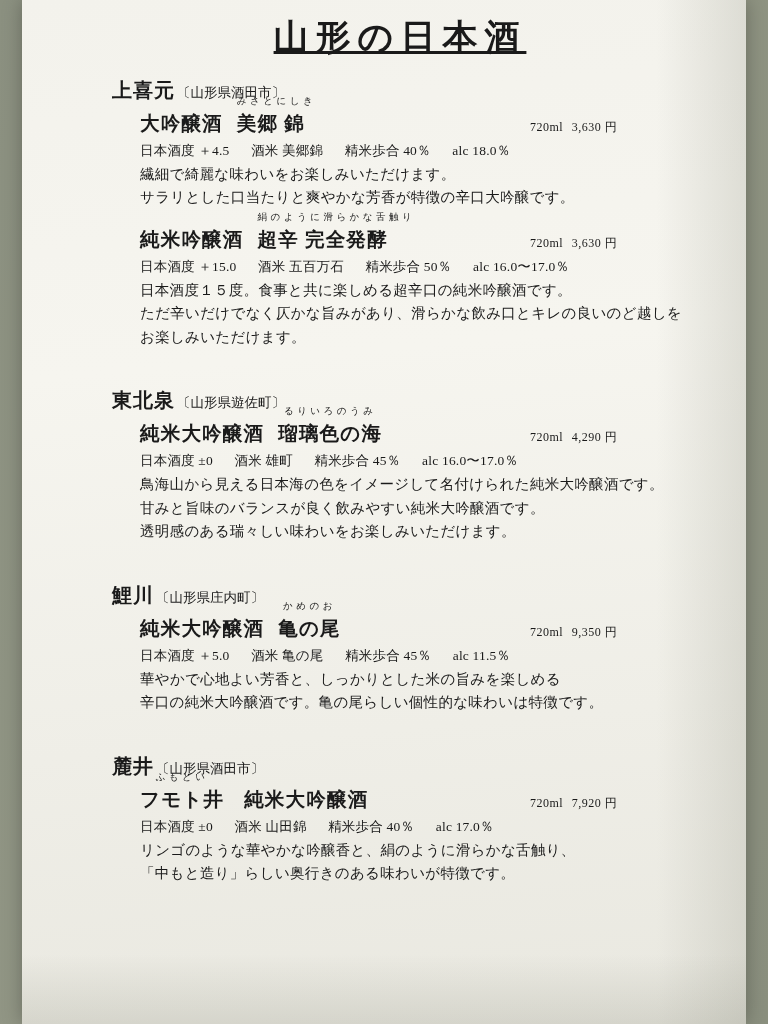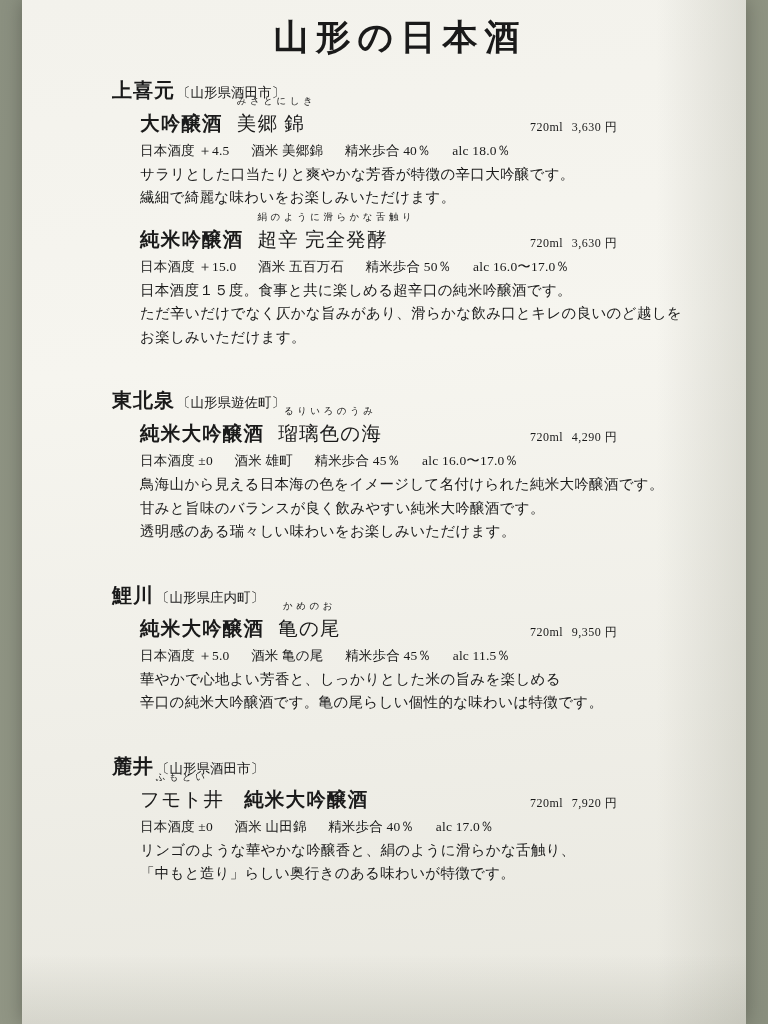--- a/index.html
+++ b/index.html
@@ -55,20 +55,21 @@
     color: #1a1a1a;
   }
 
   .doc-title {
     text-align: center;
     font-size: 35px;
     font-weight: 700;
     letter-spacing: 7px;
     margin: 14px 0 0 0;
     padding-left: 6px;
+    text-decoration: underline;
   }
 
   .region {
     text-align: center;
     font-size: 15px;
     letter-spacing: 2px;
     margin-top: 20px;
     font-weight: 400;
   }
 
@@ -113,21 +114,21 @@
     left: 0;
     right: 0;
     font-size: 9.5px;
     letter-spacing: 3.5px;
     text-align: center;
     font-weight: 400;
     line-height: 1;
   }
   .name {
     font-size: 19.5px;
-    font-weight: 400;
+    font-weight: 700;
     letter-spacing: 1.2px;
   }
   .price {
     position: absolute;
     left: 390px;
     bottom: 1px;
     font-size: 12px;
     font-family: Liberation Serif, serif;
     letter-spacing: 0.5px;
     white-space: nowrap;
@@ -180,22 +181,22 @@
           <span>円</span>
         </span>
       </div>
       <div class="specs">
         <span>日本酒度 ＋4.5</span>
         <span>酒米 美郷錦</span>
         <span>精米歩合 40％</span>
         <span>alc 18.0％</span>
       </div>
       <div class="desc">
+        <div>繊細で綺麗な味わいをお楽しみいただけます。</div>
         <div>サラリとした口当たりと爽やかな芳香が特徴の辛口大吟醸です。</div>
-        <div>繊細で綺麗な味わいをお楽しみいただけます。</div>
       </div>
     </div>
 
     <div class="gap-sm"></div>
 
     <div class="item">
       <div class="item-head">
         <span class="grade">純米吟醸酒</span>
         <span class="name-wrap">
           <span class="ruby">絹のように滑らかな舌触り</span>

